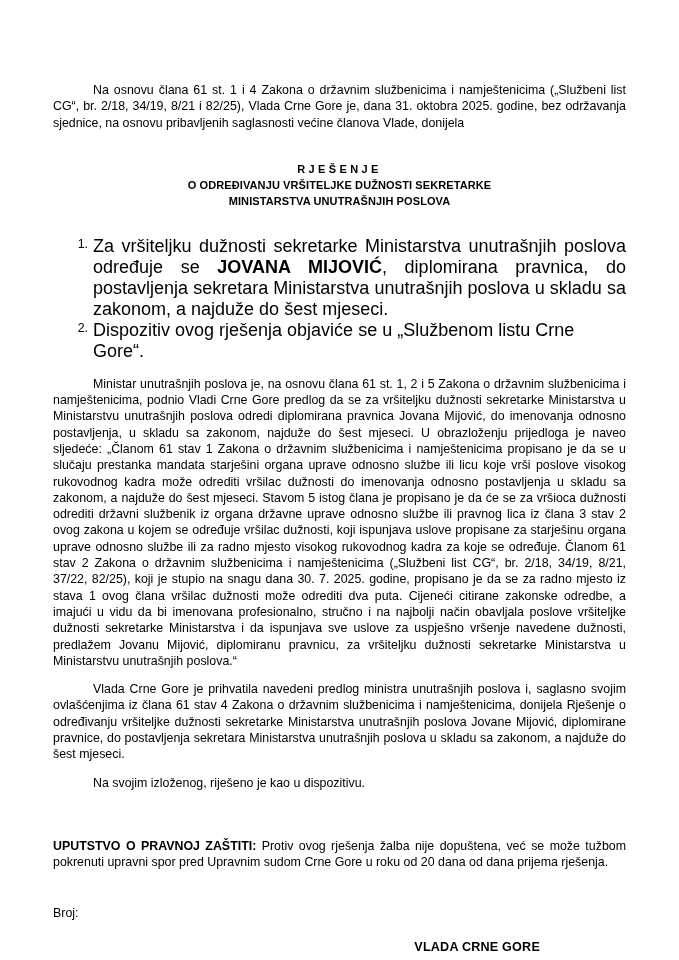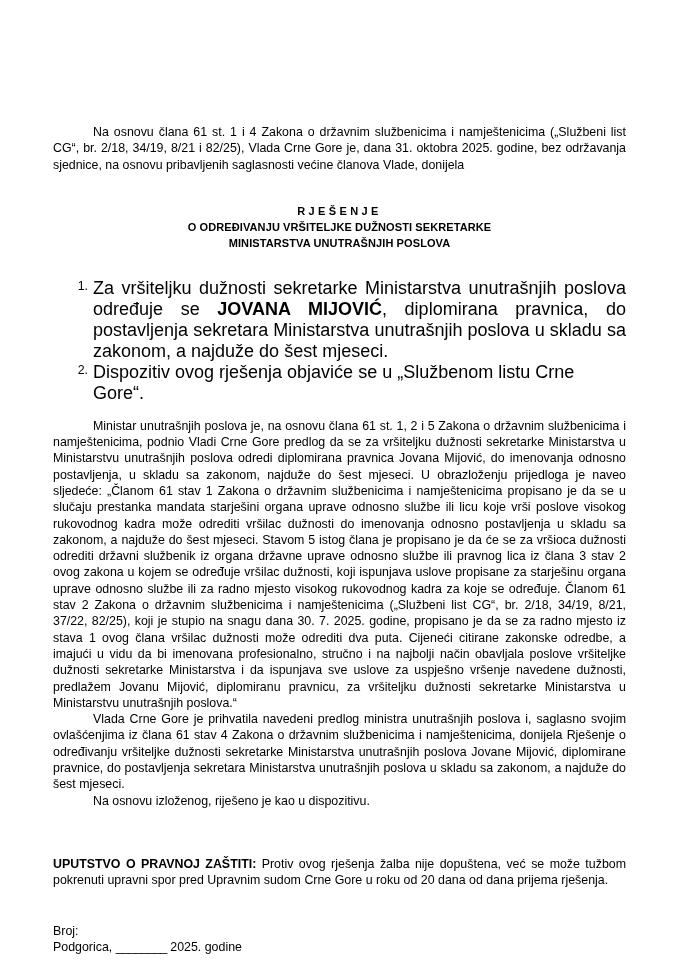--- a/index.html
+++ b/index.html
@@ -31,21 +31,20 @@
     font-size: 12.4px;
     line-height: 16.3px;
     text-align: justify;
     text-justify: inter-word;
   }
   .indent {
     text-indent: 40px;
   }
   .intro {
     margin-bottom: 0;
-    margin-top: 42px;
   }
 
   
   .title-block {
     margin-top: 30px;
     text-align: center;
     font-weight: bold;
     font-size: 11px;
     line-height: 16.3px;
   }
@@ -96,21 +95,21 @@
     font-weight: bold;
     font-size: 12.4px;
     letter-spacing: 2.6px;
   }
 
   
   .body-para {
     margin-top: 14px;
   }
   .body-para + .body-para {
-    margin-top: 0;
+    margin-top: 12px;
   }
 
   
   .legal {
     margin-top: 47px;
     text-align: justify;
   }
 
   
   .footer {
@@ -160,31 +159,28 @@
         <span>Za vršiteljku dužnosti sekretarke Ministarstva unutrašnjih poslova određuje se </span><b>JOVANA MIJOVIĆ</b><span>, diplomirana pravnica, do postavljenja sekretara Ministarstva unutrašnjih poslova u skladu sa zakonom, a najduže do šest mjeseci.</span>
       </li>
       <li class="short">
         <span>Dispozitiv ovog rješenja objaviće se u „Službenom listu Crne Gore“.</span>
       </li>
     </ol>
 
 
     <p class="body-para indent">Ministar unutrašnjih poslova je, na osnovu člana 61 st. 1, 2 i 5 Zakona o državnim službenicima i namještenicima, podnio Vladi Crne Gore predlog da se za vršiteljku dužnosti sekretarke Ministarstva u Ministarstvu unutrašnjih poslova odredi diplomirana pravnica Jovana Mijović, do imenovanja odnosno postavljenja, u skladu sa zakonom, najduže do šest mjeseci. U obrazloženju prijedloga je naveo sljedeće: „Članom 61 stav 1 Zakona o državnim službenicima i namještenicima propisano je da se u slučaju prestanka mandata starješini organa uprave odnosno službe ili licu koje vrši poslove visokog rukovodnog kadra može odrediti vršilac dužnosti do imenovanja odnosno postavljenja u skladu sa zakonom, a najduže do šest mjeseci. Stavom 5 istog člana je propisano je da će se za vršioca dužnosti odrediti državni službenik iz organa državne uprave odnosno službe ili pravnog lica iz člana 3 stav 2 ovog zakona u kojem se određuje vršilac dužnosti, koji ispunjava uslove propisane za starješinu organa uprave odnosno službe ili za radno mjesto visokog rukovodnog kadra za koje se određuje. Članom 61 stav 2 Zakona o državnim službenicima i namještenicima („Službeni list CG“, br. 2/18, 34/19, 8/21, 37/22, 82/25), koji je stupio na snagu dana 30. 7. 2025. godine, propisano je da se za radno mjesto iz stava 1 ovog člana vršilac dužnosti može odrediti dva puta. Cijeneći citirane zakonske odredbe, a imajući u vidu da bi imenovana profesionalno, stručno i na najbolji način obavljala poslove vršiteljke dužnosti sekretarke Ministarstva i da ispunjava sve uslove za uspješno vršenje navedene dužnosti, predlažem Jovanu Mijović, diplomiranu pravnicu, za vršiteljku dužnosti sekretarke Ministarstva u Ministarstvu unutrašnjih poslova.“</p>
     <p class="body-para indent">Vlada Crne Gore je prihvatila navedeni predlog ministra unutrašnjih poslova i, saglasno svojim ovlašćenjima iz člana 61 stav 4 Zakona o državnim službenicima i namještenicima, donijela Rješenje o određivanju vršiteljke dužnosti sekretarke Ministarstva unutrašnjih poslova Jovane Mijović, diplomirane pravnice, do postavljenja sekretara Ministarstva unutrašnjih poslova u skladu sa zakonom, a najduže do šest mjeseci.</p>
-    <p class="body-para indent">Na osnovu izloženog, riješeno je kao u dispozitivu.</p>
+    <p class="body-para indent">Na svojim izloženog, riješeno je kao u dispozitivu.</p>
 
     <p class="legal">
       <b>UPUTSTVO O PRAVNOJ ZAŠTITI:</b><span> Protiv ovog rješenja žalba nije dopuštena, već se može tužbom pokrenuti upravni spor pred Upravnim sudom Crne Gore u roku od 20 dana od dana prijema rješenja.</span>
     </p>
 
     <div class="footer">
       <div class="line">Broj:</div>
-      <div class="line">
-        <span>Podgorica, </span><span class="blank-rule">________</span><span> 2025. godine</span>
-      </div>
 
       <div class="gov-name">VLADA CRNE GORE</div>
 
       <div class="sign-block">
         <div class="sign-title">PREDSJEDNIK</div>
 
       </div>
     </div>
 
   </div>

